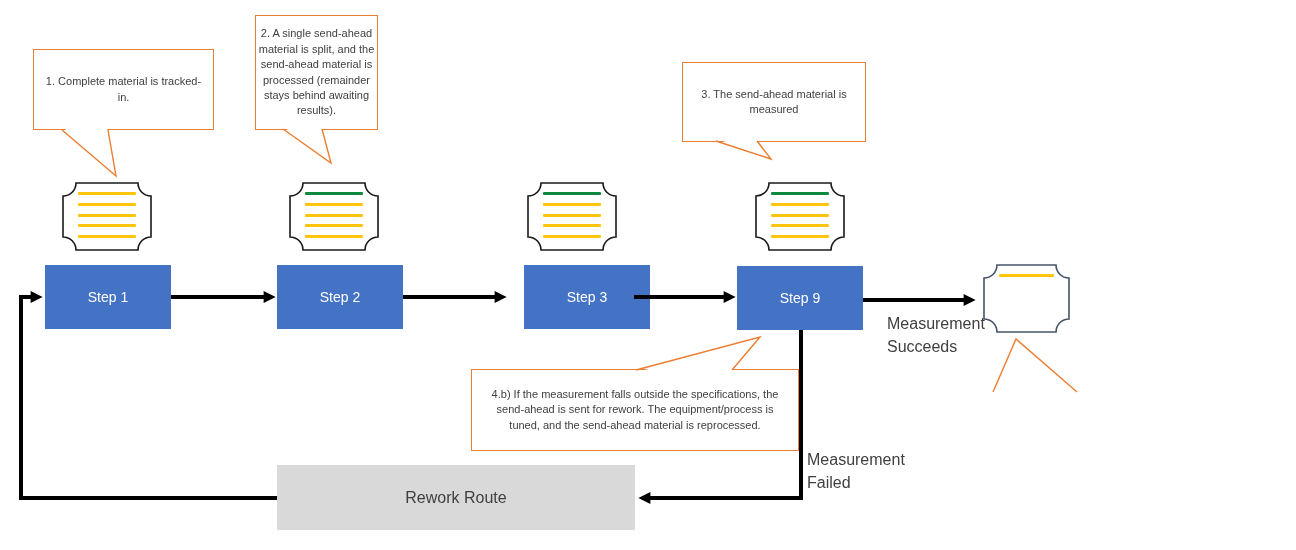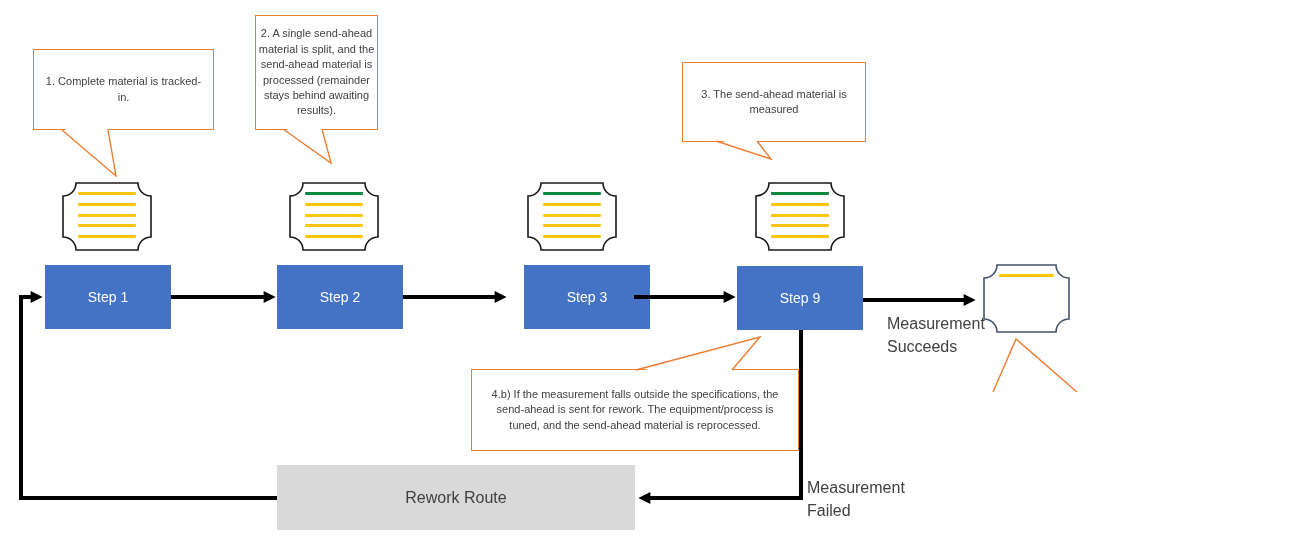--- a/index.html
+++ b/index.html
@@ -127,21 +127,21 @@
   </div>
   <div class="step" style="left:737px;top:266px">
     <span>Step 9</span>
   </div>
 
   <div class="rework">
     <span>Rework Route</span>
   </div>
 
   <div class="edge-label" style="left:887px;top:312px;width:96px">Measurement Succeeds</div>
-  <div class="edge-label" style="left:807px;top:476px;width:100px">Measurement Failed</div>
+  <div class="edge-label" style="left:807px;top:448px;width:100px">Measurement Failed</div>
 
   <svg id="overlay" width="1296" height="550" viewBox="0 0 1296 550">
     <defs>
       <marker id="arrow" viewBox="0 0 10 10" refX="7" refY="5" markerWidth="13" markerHeight="12" markerUnits="userSpaceOnUse" orient="auto">
         <path class="arrowhead" d="M0 0 L10 5 L0 10 Z"></path>
       </marker>
     </defs>
 
     <line class="conn" x1="171" y1="297" x2="272" y2="297" marker-end="url(#arrow)"></line>
     <line class="conn" x1="403" y1="297" x2="503" y2="297" marker-end="url(#arrow)"></line>

